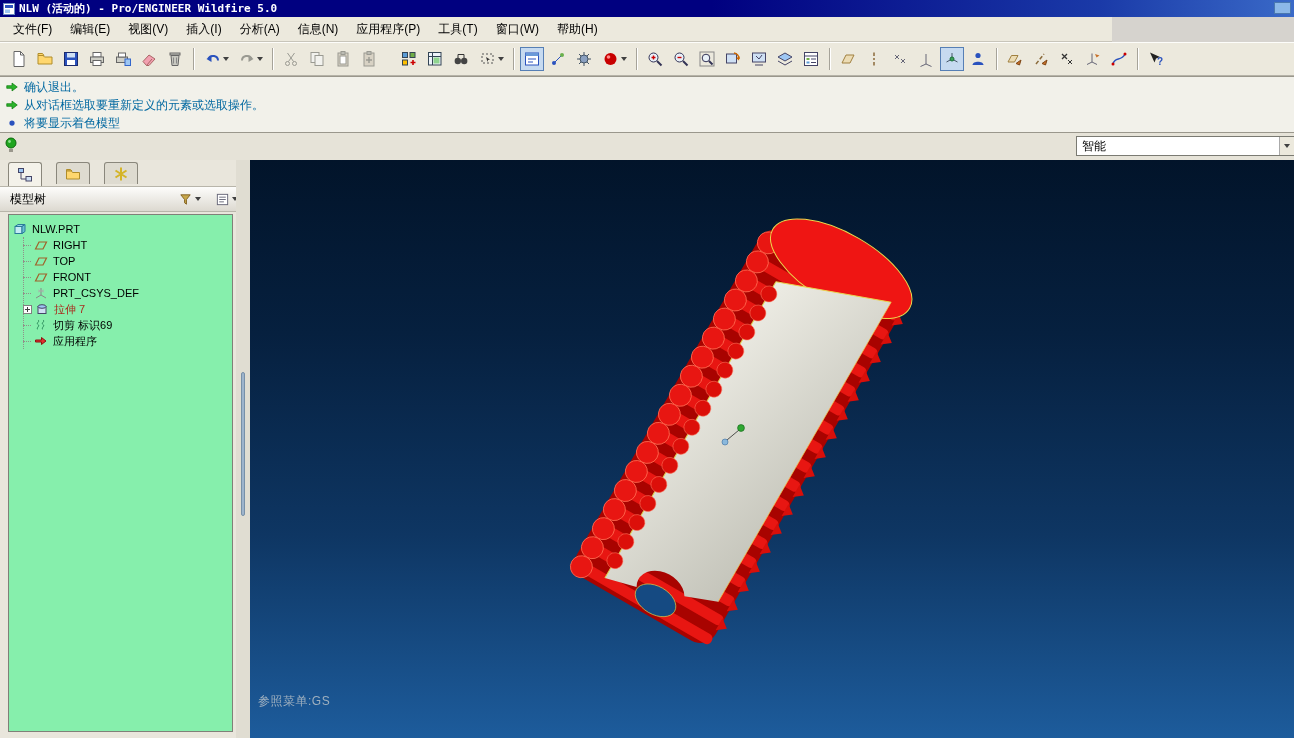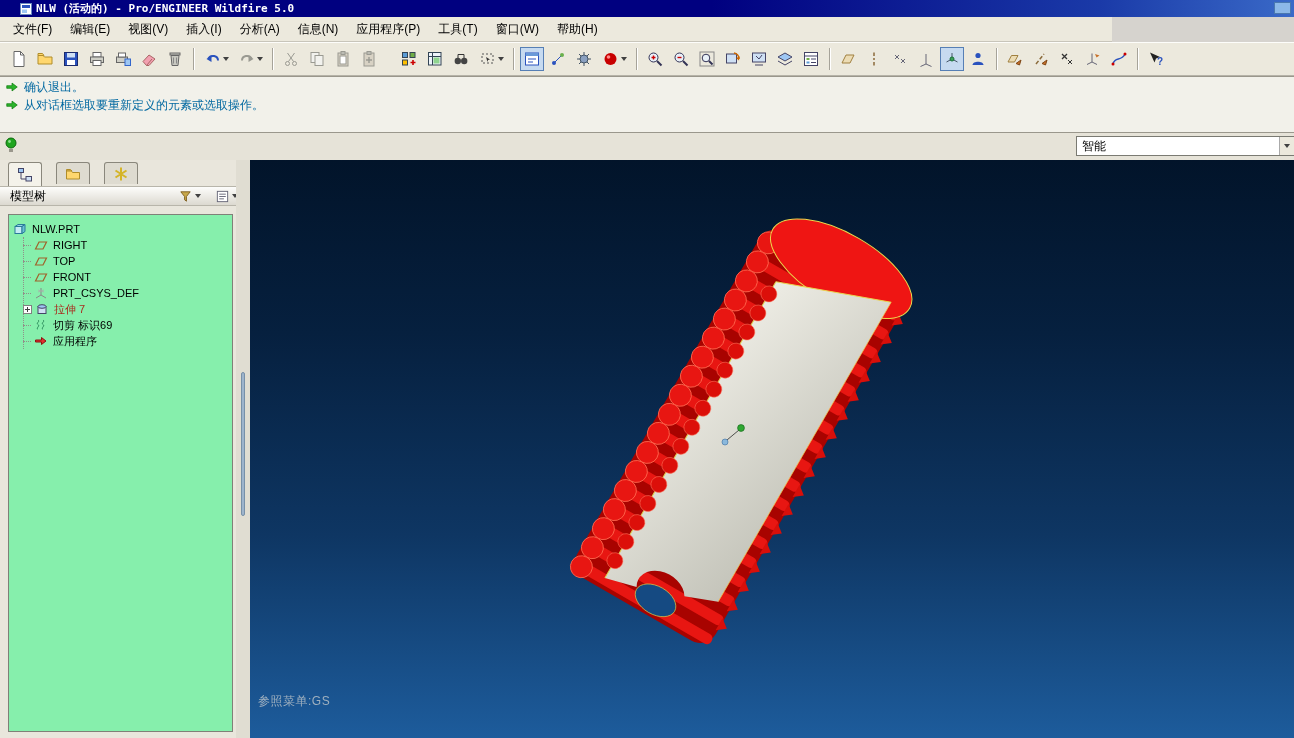--- a/index.html
+++ b/index.html
@@ -3,21 +3,21 @@
 <meta charset="utf-8">
 <style>
   *{margin:0;padding:0;box-sizing:border-box}
   html,body{width:1294px;height:738px;overflow:hidden}
   body{font-family:"Liberation Sans",sans-serif;background:#d6d3ce;position:relative;font-size:12px;color:#000}
   svg{display:block}
 
   
   .titlebar{position:absolute;left:0;top:0;width:1294px;height:17px;
     background:linear-gradient(90deg,#000080 0%,#000080 55%,#1a3aa8 85%,#3a6ac8 100%);
-    color:#fff;display:flex;align-items:center;gap:4px;padding-left:20px;
+    color:#fff;display:flex;align-items:center;gap:4px;padding-left:3px;
     font-family:"DejaVu Sans Mono",monospace;font-weight:bold;font-size:11px}
   .winbtn{position:absolute;right:3px;top:2px;width:17px;height:12px;background:#8cb8e8;border:1px solid #4a78b0}
 
   
   .menubar{position:absolute;left:0;top:17px;width:1112px;height:25px;background:#ece9dd;
     display:flex;align-items:center;padding-left:4px;border-bottom:1px solid #c8c5ba}
   .mitem{padding:3px 9px;cursor:default}
 
   
   .toolbar{position:absolute;left:0;top:42px;width:1294px;height:34px;background:#ece9dd;
@@ -42,21 +42,21 @@
   .combo{position:absolute;left:1076px;top:3px;width:218px;height:20px;background:#fff;
     border:1px solid #7a7a72;border-right:none;display:flex;align-items:center;padding-left:5px;gap:4px}
   .combo .cdd{margin-left:auto;width:15px;height:18px;background:#ece9dd;border-left:1px solid #aaa;display:flex;align-items:center;justify-content:center}
 
   
   .leftpanel{position:absolute;left:0;top:160px;width:250px;height:578px;background:#e9e6dc}
   .tabsrow{position:absolute;left:8px;top:2px;display:flex;gap:14px}
   .ptab{width:34px;height:22px;background:#dedbd0;border:1px solid #8a877c;border-bottom:none;
     border-radius:3px 3px 0 0;display:flex;align-items:center;justify-content:center}
   .ptab.active{background:#f4f2ea;height:24px}
-  .treeheader{position:absolute;left:0px;top:26px;width:250px;height:20px;
+  .treeheader{position:absolute;left:0px;top:26px;width:250px;height:26px;
     background:linear-gradient(#fdfdfb,#dcd9d0);border-top:1px solid #b8b5aa;border-bottom:1px solid #b8b5aa;
     display:flex;align-items:center;padding:0 10px}
   .thbtns{margin-left:auto;display:flex;gap:10px}
   .thbtn{display:flex;align-items:center;gap:2px;border:1px solid transparent;background:none;padding:1px}
   .treebox{position:absolute;left:8px;top:54px;width:225px;height:518px;background:#86efac;
     border:1px solid #808078;overflow:hidden;font-size:11px}
   .tree{position:relative;padding:6px 2px 2px 4px}
   .guide-v{position:absolute;left:14px;top:22px;height:112px;border-left:1px dotted #909088}
   .trow{height:16px;display:flex;align-items:center;gap:3px;white-space:nowrap;cursor:default}
   .trow.child{padding-left:10px}
@@ -379,20 +379,26 @@
     <svg width="14" height="14" viewBox="0 0 16 16">
         <path d="M2 6.5h6V3.5l6 4.5-6 4.5V9.5H2z" fill="#2cb42c" stroke="#0a7a0a" stroke-width="0.8"></path>
       </svg>
     <span>确认退出。</span>
   </div>
   <div class="mline">
     <svg width="14" height="14" viewBox="0 0 16 16">
         <path d="M2 6.5h6V3.5l6 4.5-6 4.5V9.5H2z" fill="#2cb42c" stroke="#0a7a0a" stroke-width="0.8"></path>
       </svg>
     <span>从对话框选取要重新定义的元素或选取操作。</span>
+  </div>
+  <div class="mline">
+    <svg width="14" height="14" viewBox="0 0 16 16">
+        <circle cx="8" cy="8" r="3" fill="#2a52be"></circle>
+      </svg>
+    <span>将要显示着色模型</span>
   </div>
 </div>
 
 <div class="filterrow">
   <div class="regenstat">
     <svg width="16" height="18" viewBox="0 0 16 18">
         <circle cx="8" cy="6" r="5" fill="#1fa51f" stroke="#0c6a0c"></circle>
         <circle cx="6.5" cy="4.5" r="1.4" fill="#8fe08f"></circle>
         <rect x="6" y="12" width="4" height="3" fill="#9a978c"></rect>
       </svg>

